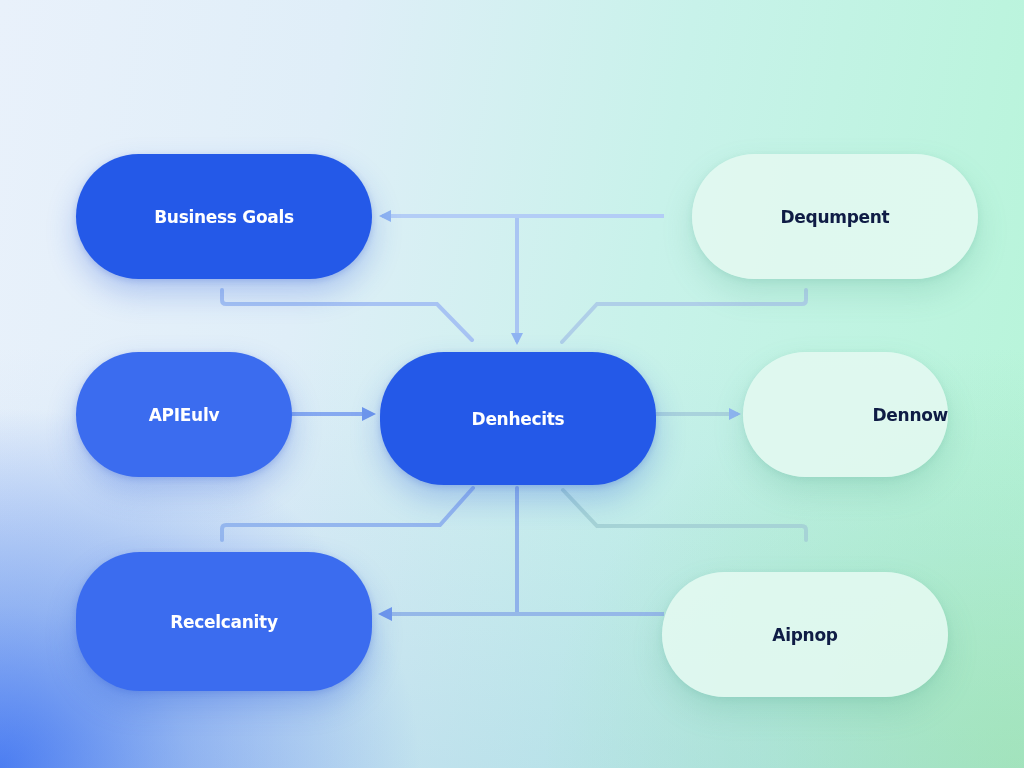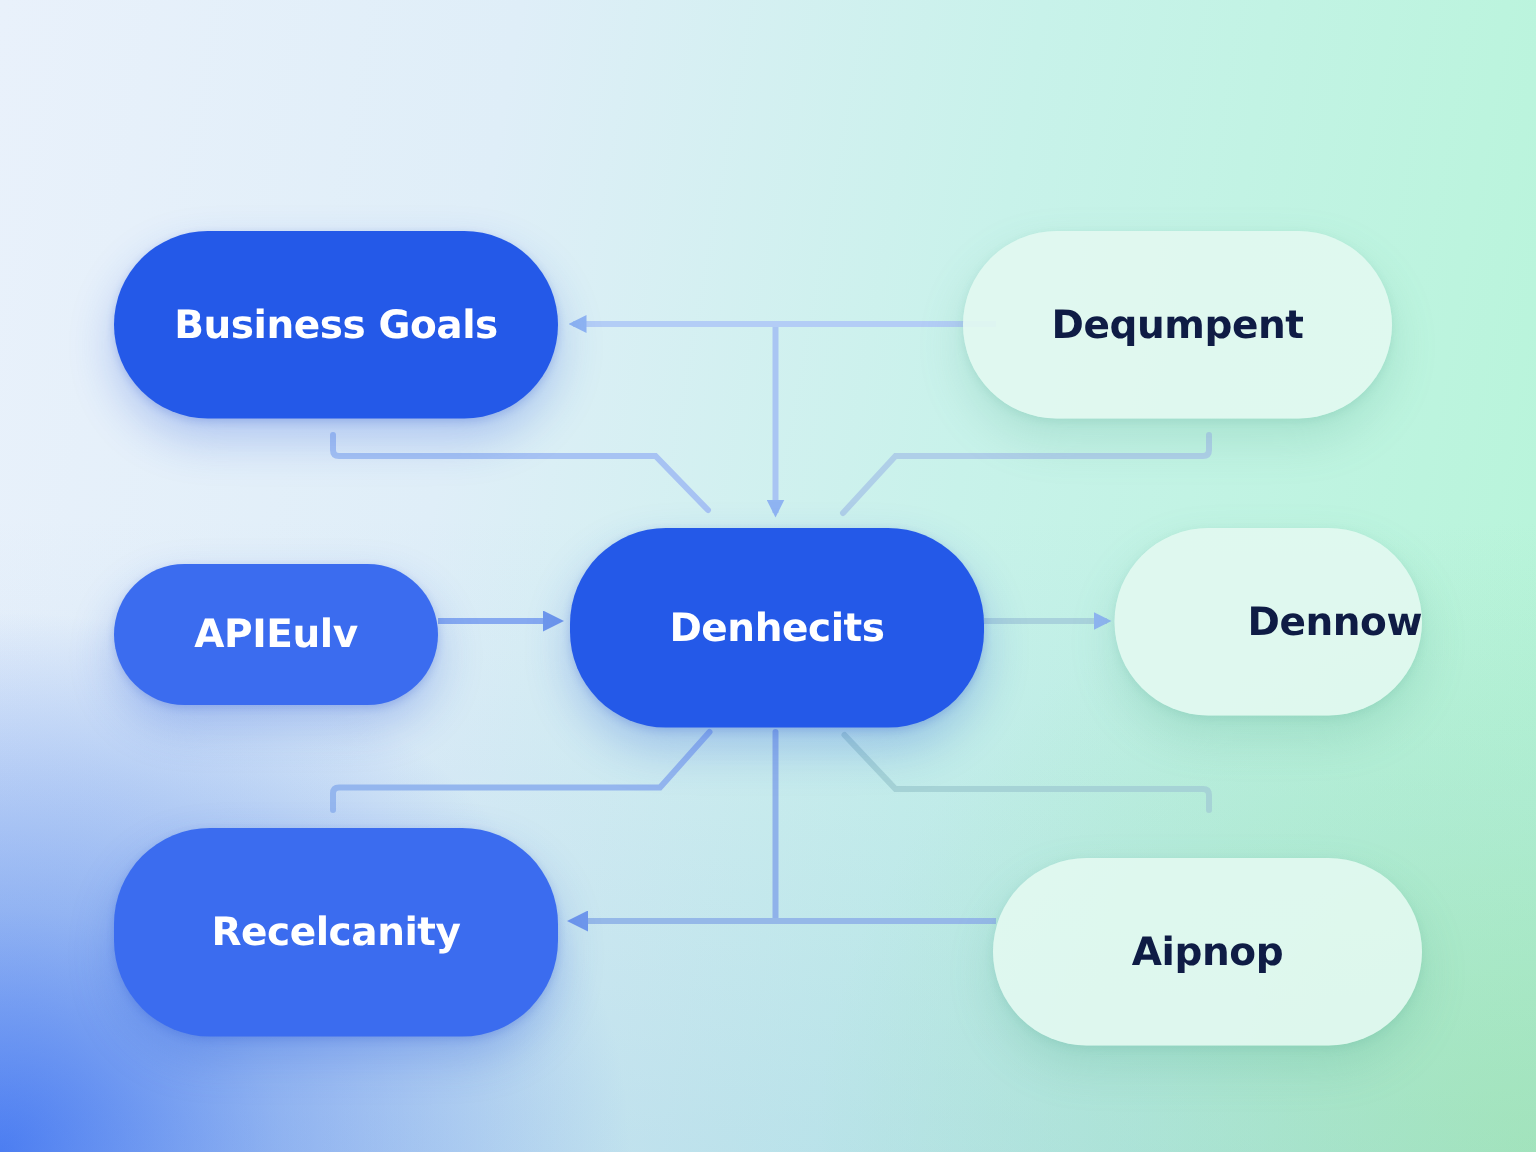--- a/index.html
+++ b/index.html
@@ -34,21 +34,21 @@
       display: flex;
       align-items: center;
       justify-content: center;
       border-radius: 64px;
       box-sizing: border-box;
       cursor: pointer;
     }
     .node .label {
       font-family: "DejaVu Sans", sans-serif;
       font-weight: bold;
-      font-size: 26px;
+      font-size: 17px;
       letter-spacing: -0.3px;
       white-space: nowrap;
     }
     .node.primary {
       background: #2459e8;
       color: #ffffff;
       box-shadow: 0 14px 30px rgba(40, 90, 220, 0.28), 0 2px 6px rgba(30,70,200,0.2);
     }
     .node.primary.soft {
       background: #3b6cef;
@@ -92,25 +92,25 @@
 
   <path d="M517,488 L517,612" stroke="#8fb2ea" stroke-width="4" fill="none" stroke-linecap="round"></path>
 
   <path d="M664,614 L382,614" stroke="#95b8e8" stroke-width="4" fill="none" marker-end="url(#arrowhead-strong)"></path>
 </svg>
 
 <div class="node primary" style="left:76px; top:154px; width:296px; height:125px;">
   <span class="label">Business Goals</span>
 </div>
 
-<div class="node secondary" style="left:642px; top:154px; width:286px; height:125px;">
+<div class="node secondary" style="left:692px; top:154px; width:286px; height:125px;">
   <span class="label">Dequmpent</span>
 </div>
 
-<div class="node primary soft" style="left:76px; top:352px; width:216px; height:94px;margin-top:24px;">
+<div class="node primary soft" style="left:76px; top:352px; width:216px; height:125px;">
   <span class="label">APIEulv</span>
 </div>
 
 <div class="node primary" style="left:380px; top:352px; width:276px; height:133px;">
   <span class="label">Denhecits</span>
 </div>
 
 <div class="node secondary" style="left:743px; top:352px; width:205px; height:125px;justify-content:flex-end;">
   <span class="label">Dennow</span>
 </div>

